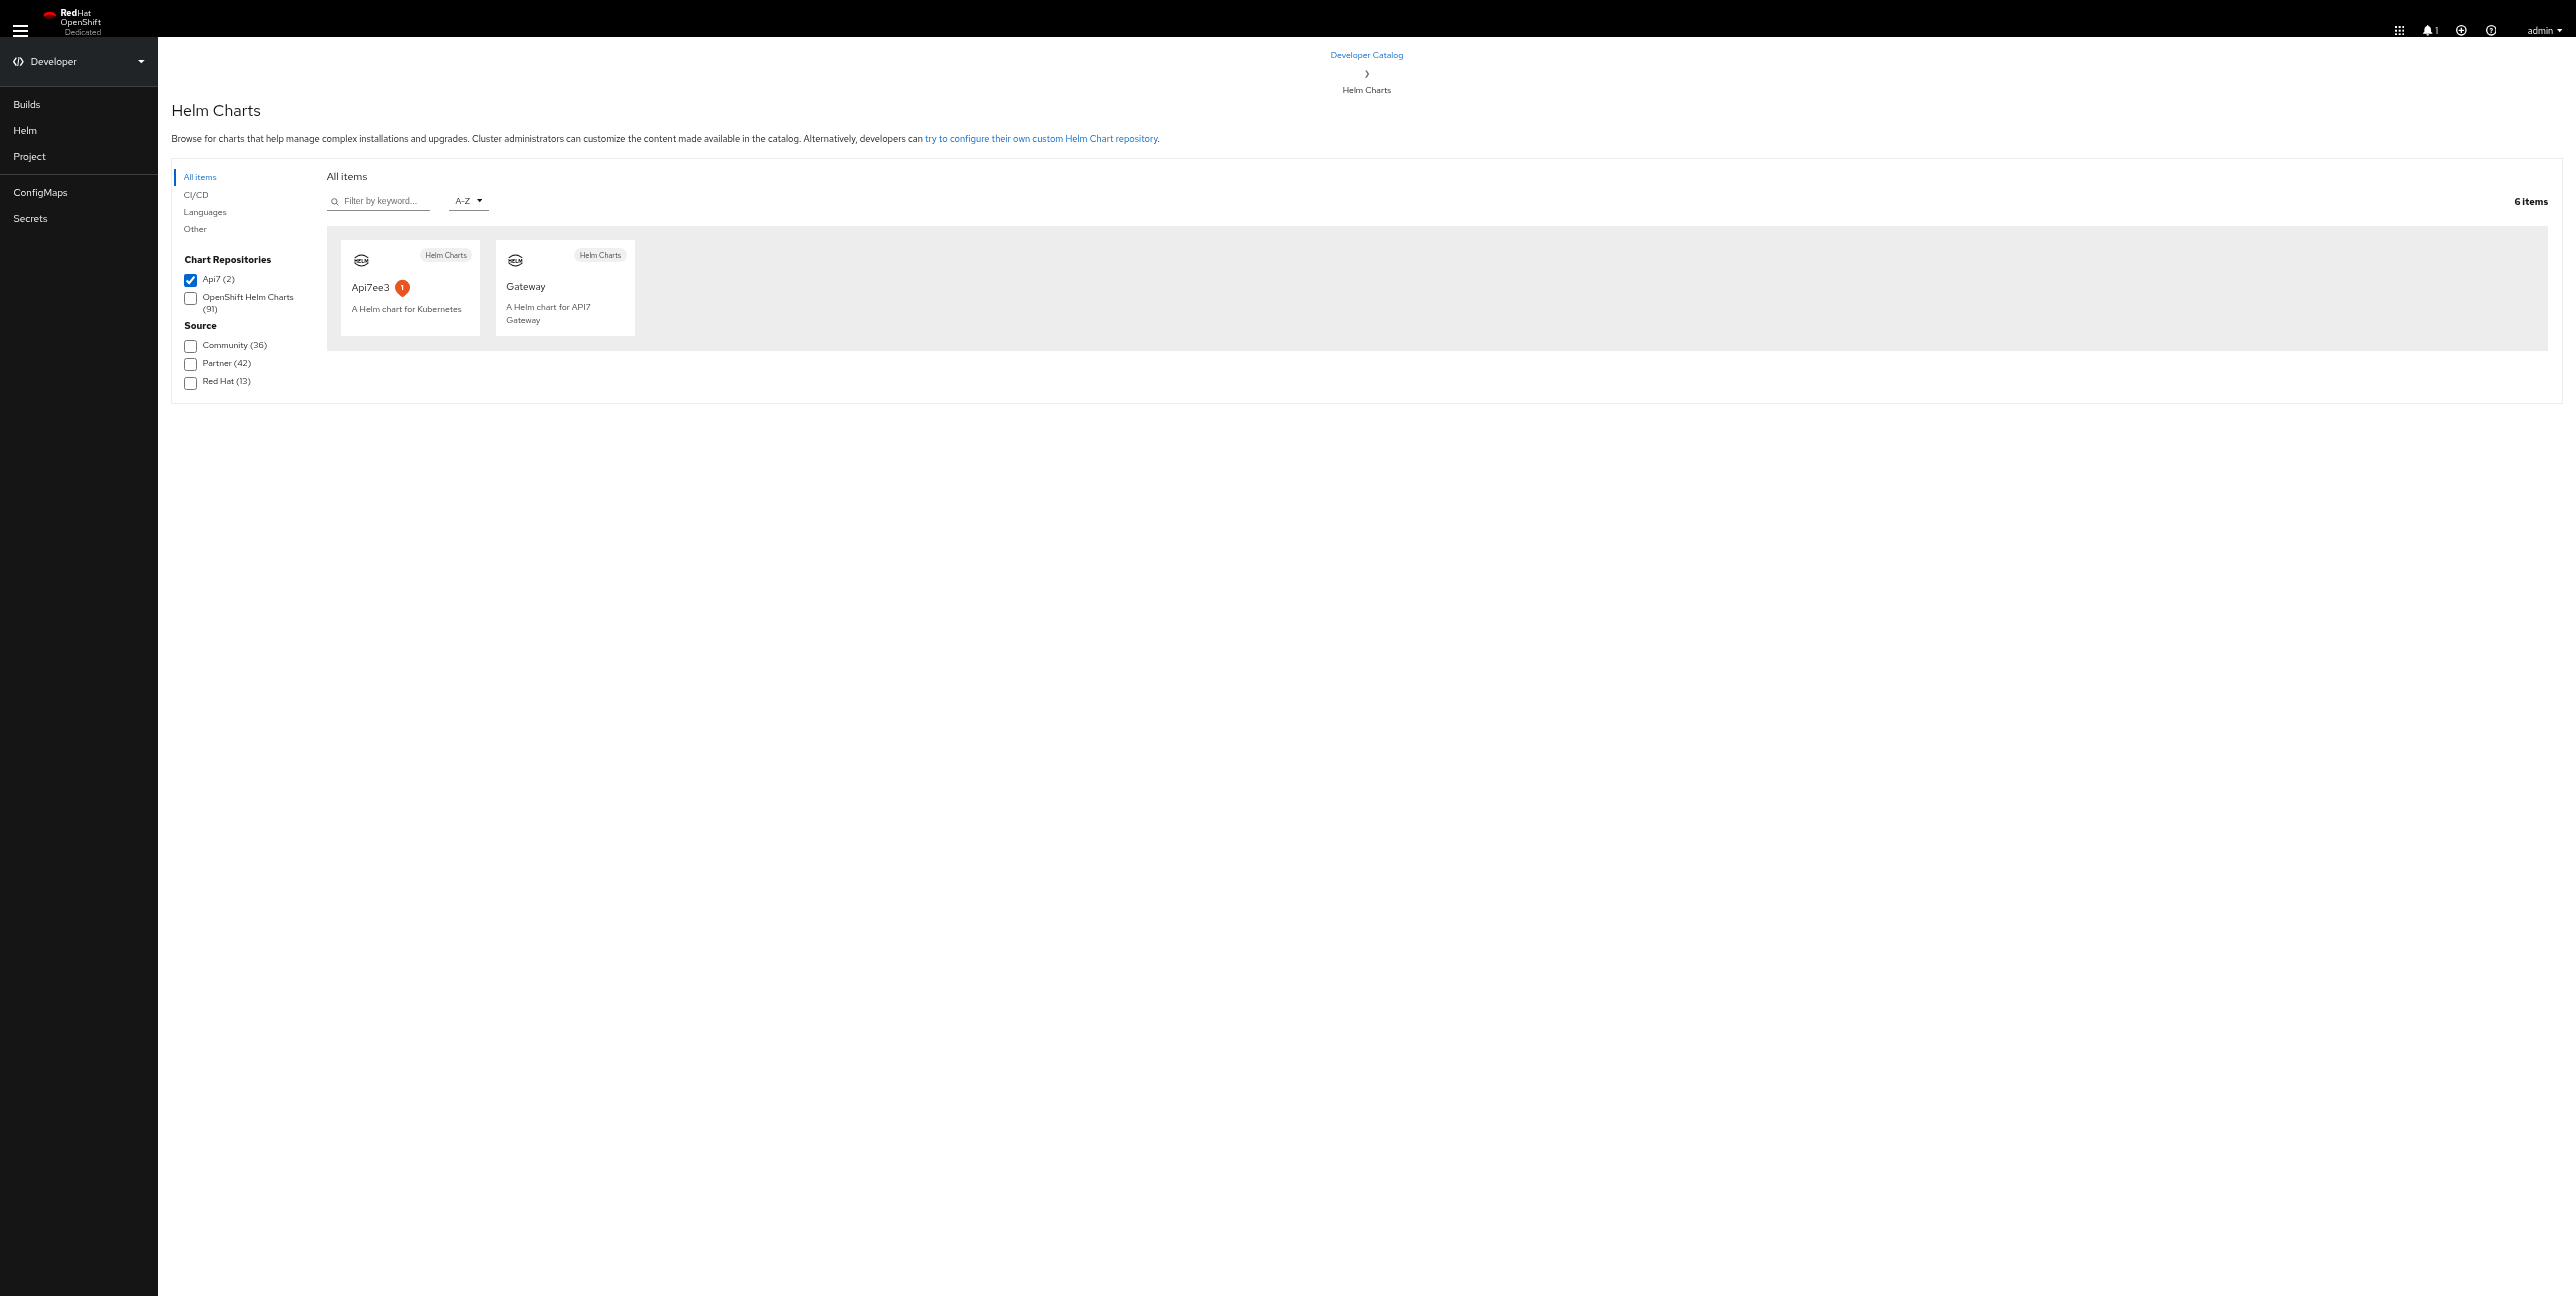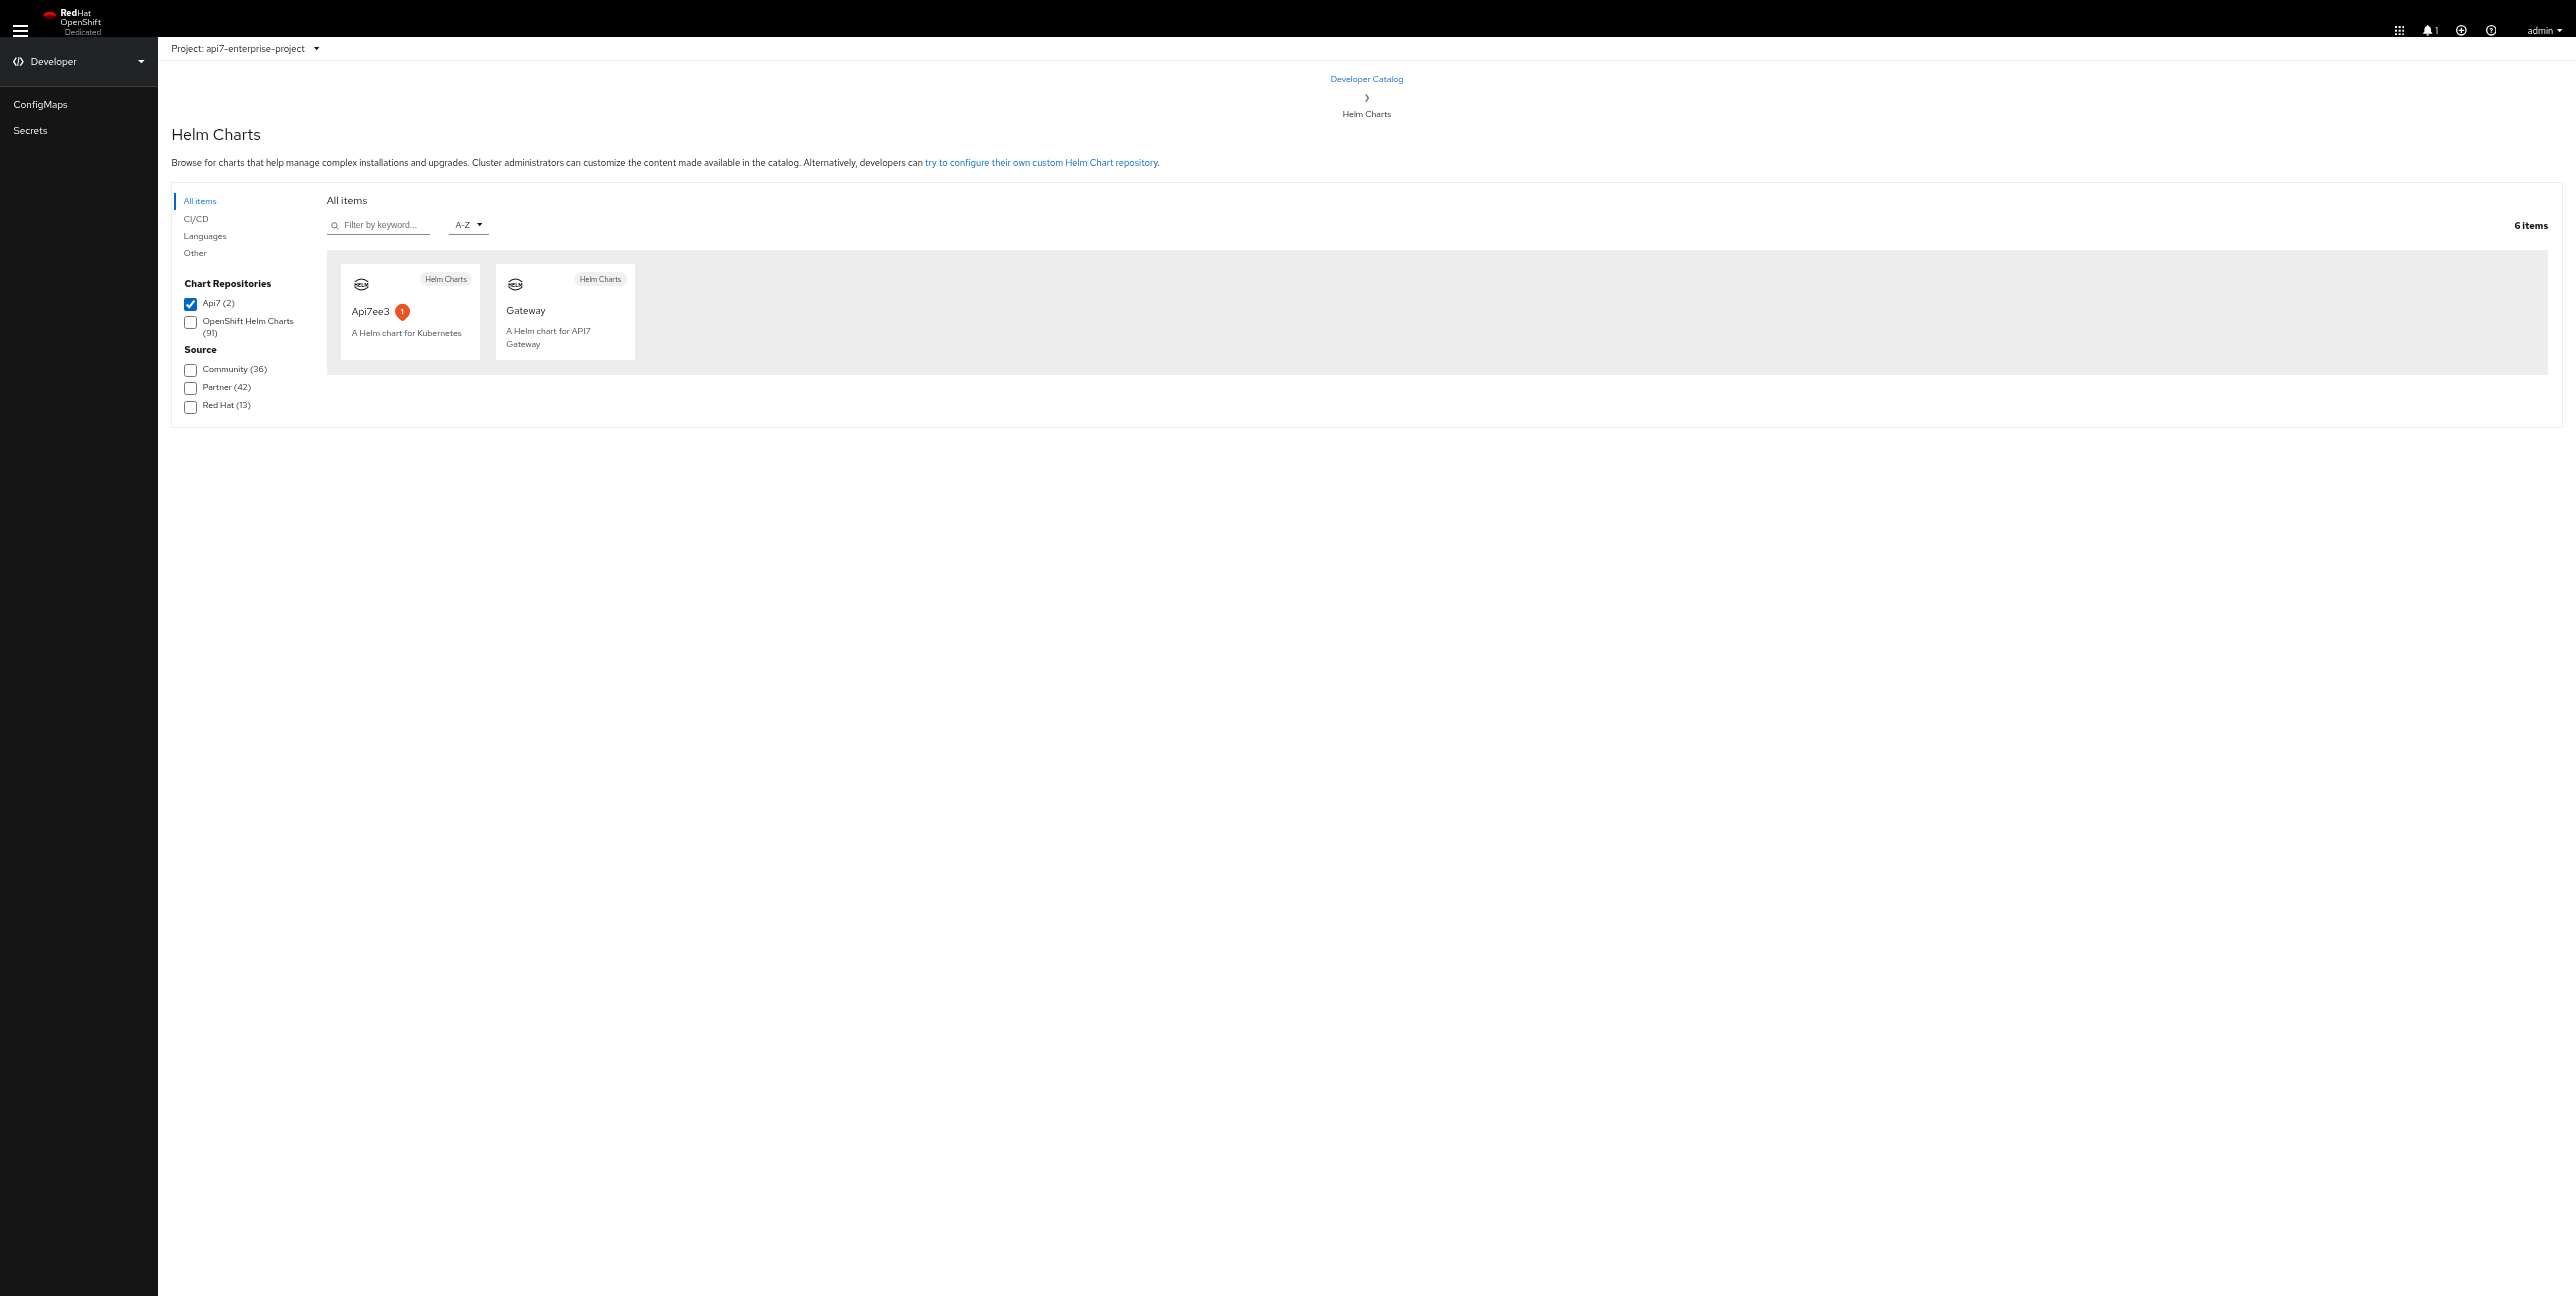--- a/index.html
+++ b/index.html
@@ -136,35 +136,32 @@
     <div class="perspective">
       <svg width="10.7" height="9.4" viewBox="0 0 16 14" fill="#fff">
           <path d="M5 1L1 7l4 6M11 1l4 6-4 6" stroke="#fff" stroke-width="2" fill="none"></path>
           <path d="M9 0L7 14" stroke="#fff" stroke-width="1.5"></path>
         </svg>
       <span class="label">Developer</span>
       <svg class="chev" width="6.7" height="4" viewBox="0 0 10 6" fill="#fff">
           <path d="M0 0l5 5 5-5z"></path>
         </svg>
     </div>
+    <div class="nav-group">
+      <div class="nav-item">Builds</div>
+      <div class="nav-item">Helm</div>
+      <div class="nav-item">Project</div>
+    </div>
     <div class="nav-group last">
       <div class="nav-item">ConfigMaps</div>
       <div class="nav-item">Secrets</div>
     </div>
   </div>
 
   <div class="main">
-    <div class="projectbar">
-      <div class="proj-label">
-        <span><span>Project:</span> <span>api7-enterprise-project</span></span>
-        <svg width="5.4" height="4" viewBox="0 0 8 6" fill="#151515">
-            <path d="M0 0l4 5 4-5z"></path>
-          </svg>
-      </div>
-    </div>
 
     <div class="content">
       <div class="breadcrumb">
         <a href="#">Developer Catalog</a>
         <span class="sep">❯</span>
         <span class="cur">Helm Charts</span>
       </div>
       <h1 class="page-title">Helm Charts</h1>
       <p class="page-desc">
         <span>Browse for charts that help manage complex installations and upgrades. Cluster administrators can customize the content made available in the catalog. Alternatively, developers can </span><a href="#">try to configure their own custom Helm Chart repository</a><span>.</span>

